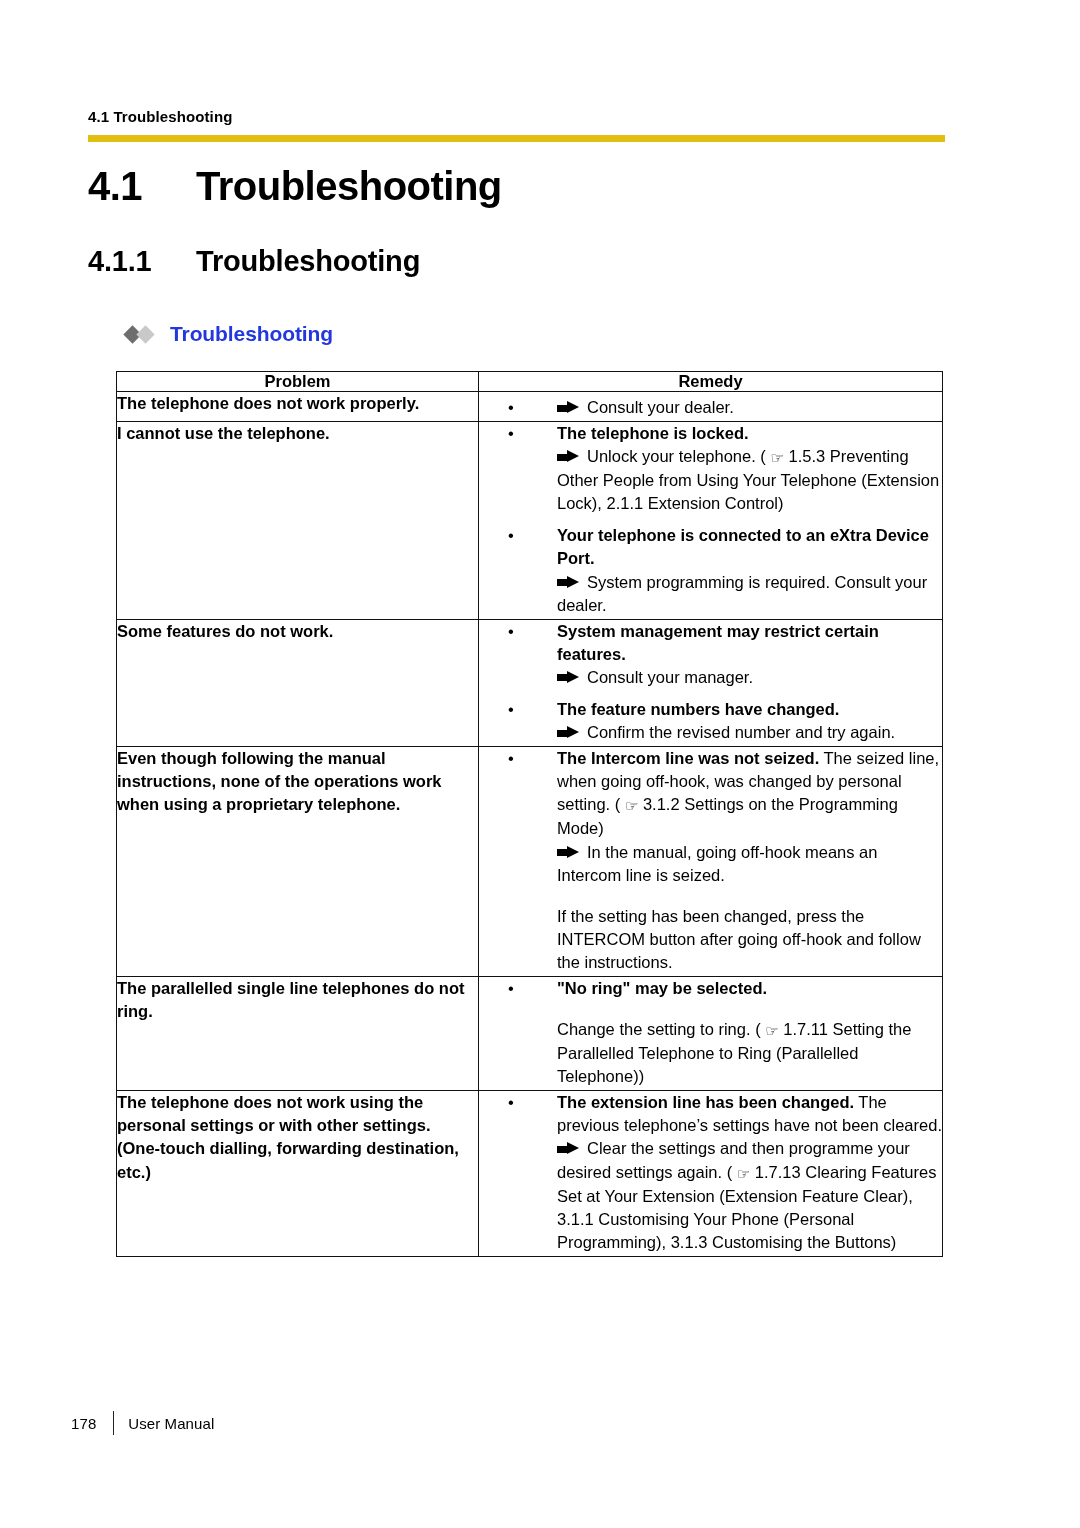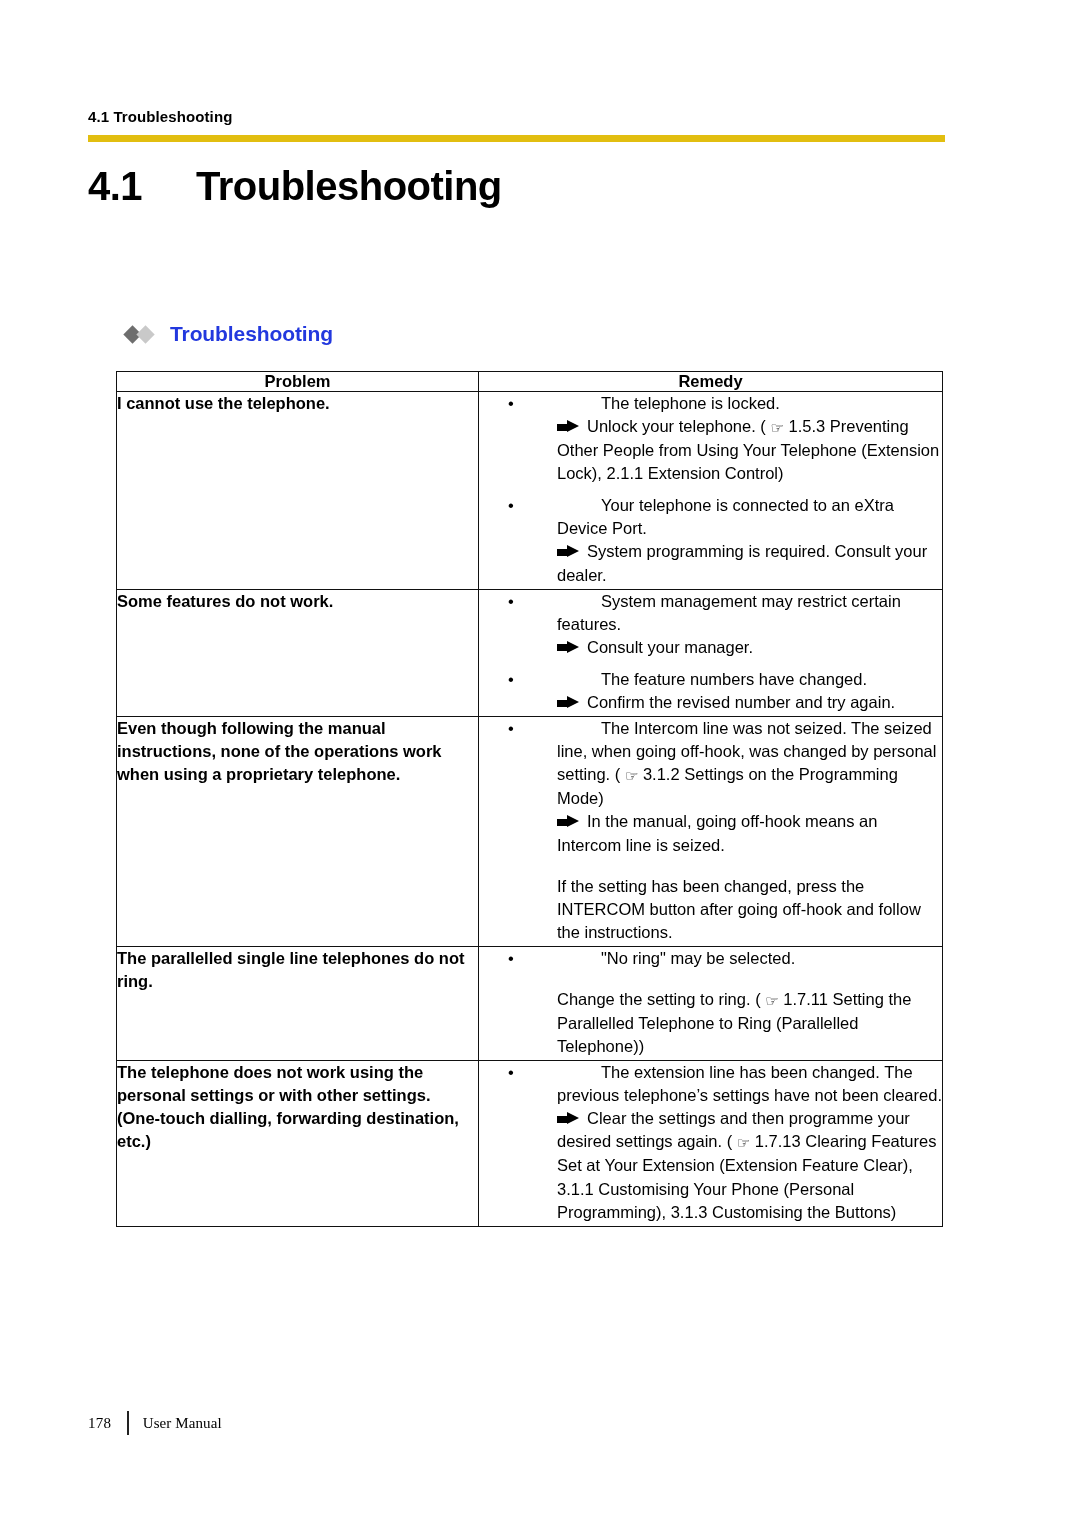--- a/index.html
+++ b/index.html
@@ -134,21 +134,21 @@
     margin-bottom: 2px;
   }
   .bullet-block + .bullet-block { margin-top: 9px; }
   .bullet-dot {
     position: absolute;
     left: 29px;
     top: 0;
     font-size: 16.5px;
     line-height: 1.40;
   }
-  .b-head { font-weight: normal; margin-left: 44px; }
+  .b-head { font-weight: bold; }
   .b-tail { font-weight: normal; text-align: center; }
 
   
   .arrow-para {
     position: relative;
     margin-top: 0;
     line-height: 1.40;
   }
   .arrow-para.tight { margin-top: 4px; }
   .plain-para {
@@ -182,26 +182,25 @@
   .ref-icon {
     font-family: "DejaVu Sans", sans-serif;
     font-size: 15px;
     display: inline-block;
     vertical-align: -1px;
   }
 
   
   .footer {
     position: absolute;
-    left: 88px;
+    left: 71px;
     top: 1411px;
     font-size: 15px;
     display: flex;
     align-items: center;
-    font-family: Liberation Serif, serif;
   }
   .footer .pageno { font-weight: normal; letter-spacing: 0.2px; }
   .footer .divider {
     display: inline-block;
     width: 1.6px;
     height: 24px;
     background: #222;
     margin: 0 14px 0 16px;
   }
   .footer .label { letter-spacing: 0.1px; }
@@ -212,20 +211,23 @@
 <div class="page">
 
   <div class="running-header">4.1 Troubleshooting</div>
 
   <div class="gold-rule"></div>
 
   <div class="h1">
     <span class="num">4.1</span><span>Troubleshooting</span>
   </div>
 
+  <div class="h2">
+    <span class="num">4.1.1</span><span>Troubleshooting</span>
+  </div>
 
   <div class="h3">
     <span class="diamonds">
       <span class="dia dia-dark"></span>
       <span class="dia dia-light"></span>
     </span><span class="h3text">Troubleshooting</span>
   </div>
 
   <table class="tbl">
     <colgroup>
@@ -233,20 +235,29 @@
         <col class="c-remedy">
       </colgroup>
     <thead>
       <tr>
         <th class="hdr">Problem</th>
         <th class="hdr">Remedy</th>
       </tr>
     </thead>
     <tbody id="tbody">
         <tr>
+          <td class="problem">The telephone does not work properly.</td>
+          <td class="remedy">
+            <div class="bullet-block">
+              <span class="bullet-dot">•</span>
+              <div class="arrow-para tight"><span class="arrow-icon"><span class="shaft"></span><span class="head"></span></span><span>Consult your dealer.</span></div>
+            </div>
+          </td>
+        </tr>
+        <tr>
           <td class="problem">I cannot use the telephone.</td>
           <td class="remedy">
             <div class="bullet-block">
               <span class="bullet-dot">•</span>
               <div><span class="b-head">The telephone is locked.</span></div>
               <div class="arrow-para"><span class="arrow-icon"><span class="shaft"></span><span class="head"></span></span><span>Unlock your telephone. ( <span class="ref-icon">☞</span> 1.5.3 Preventing Other People from Using Your Telephone (Extension Lock), 2.1.1 Extension Control)</span></div>
             </div>
             <div class="bullet-block">
               <span class="bullet-dot">•</span>
               <div><span class="b-head">Your telephone is connected to an eXtra Device Port.</span></div>

